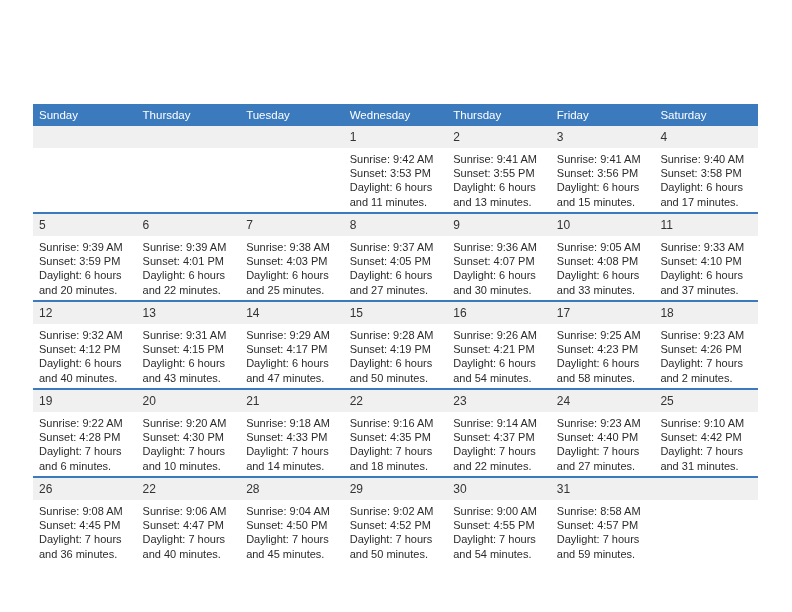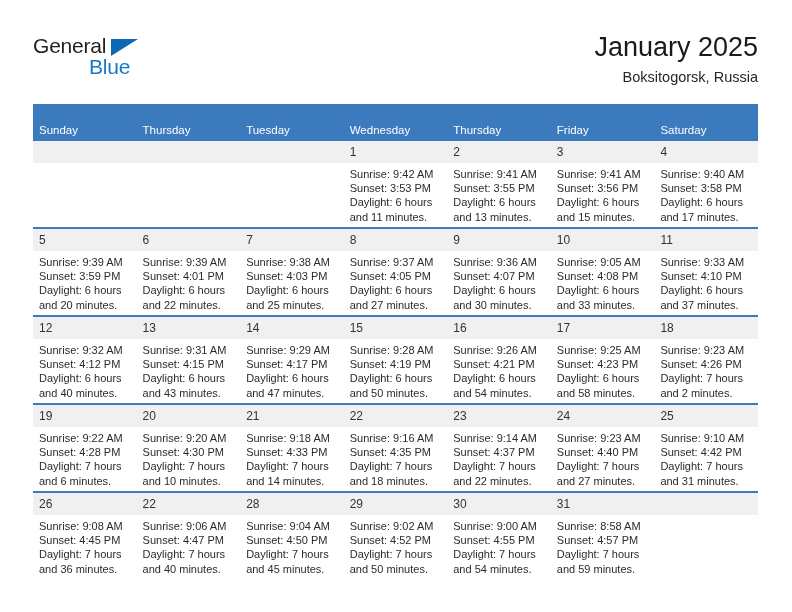--- a/index.html
+++ b/index.html
@@ -91,21 +91,21 @@
     width: 725px;
     border-collapse: collapse;
     table-layout: fixed;
   }
   .calendar th {
     background: #3a7abd;
     color: #ffffff;
     font-size: 11.5px;
     font-weight: normal;
     text-align: left;
-    padding: 20px 0 5px 6px;
+    padding: 5px 0 5px 6px;
     height: 12px;
     line-height: 12px;
   }
   .calendar td {
     vertical-align: top;
     padding: 0;
     border-top: 2px solid #3a7abd;
     height: 86px;
   }
   .week-row.first-week td {
@@ -130,34 +130,20 @@
   }
   .details div {
     white-space: nowrap;
   }
 </style>
 </head>
 <body>
 
 <div class="page">
 
-  <div class="header">
-
-    <div class="logo">
-      <span class="logo-general">General</span>
-      <span class="logo-triangle"></span>
-      <span class="logo-blue">Blue</span>
-    </div>
-
-    <div class="title-block">
-      <div class="cal-title">January 2025</div>
-      <div class="cal-subtitle">Boksitogorsk, Russia</div>
-    </div>
-
-  </div>
 
   <table class="calendar">
     <colgroup>
       <col style="width:14.2857%">
         <col style="width:14.2857%">
         <col style="width:14.2857%">
       <col style="width:14.2857%">
         <col style="width:14.2857%">
         <col style="width:14.2857%">
       <col style="width:14.2858%">

